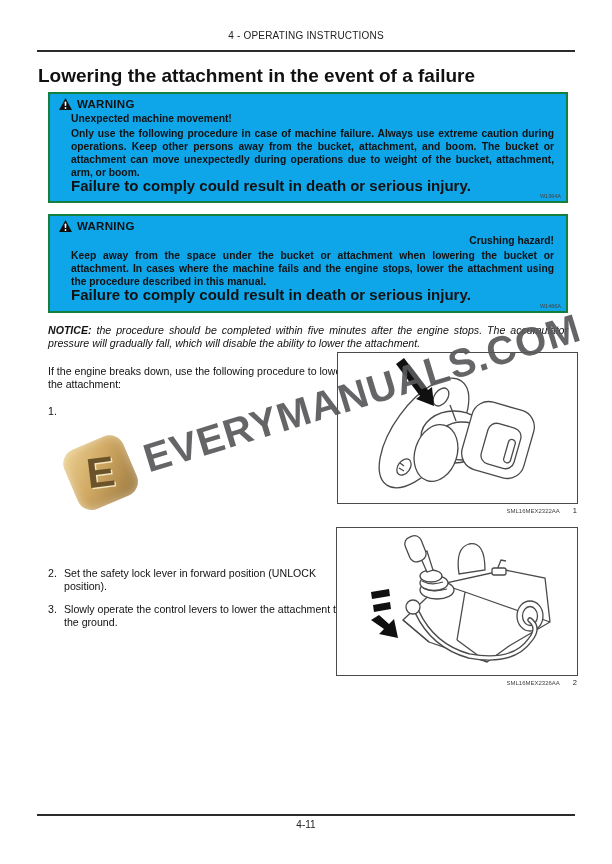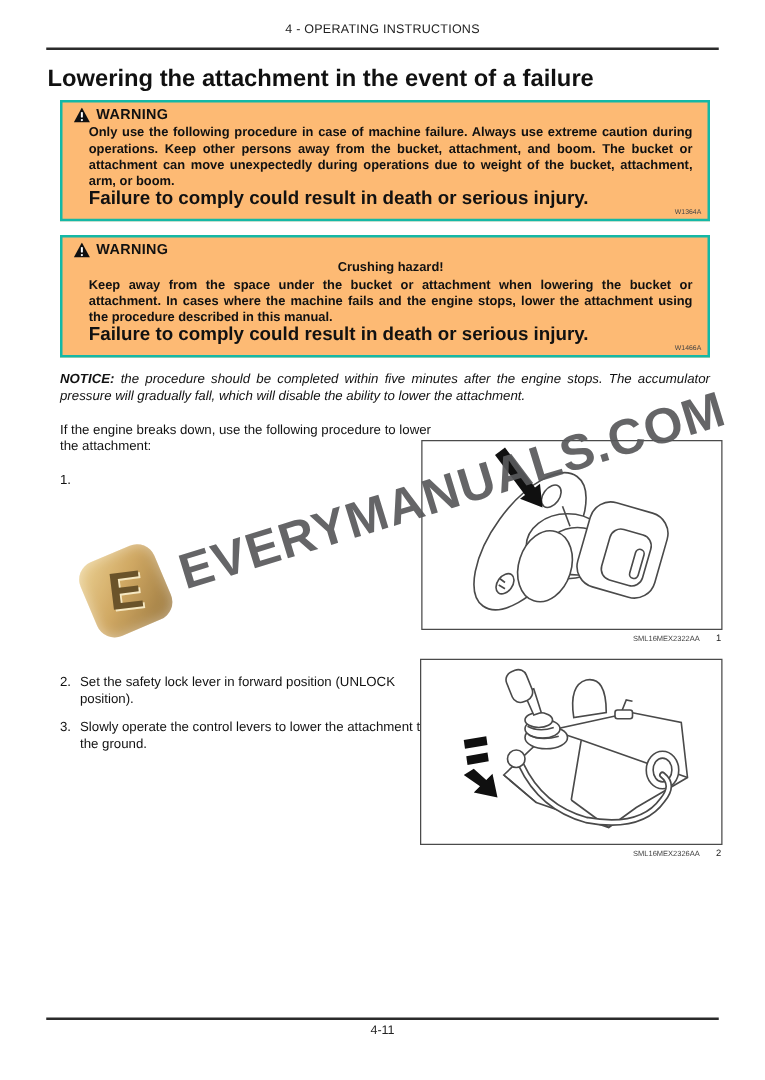--- a/index.html
+++ b/index.html
@@ -1,23 +1,23 @@
 <!DOCTYPE html>
 <html><head>
 <meta charset="utf-8">
 <style>
   html,body{margin:0;padding:0;}
   body{
     width:612px;height:864px;background:#ffffff;position:relative;overflow:hidden;
     font-family:"Liberation Sans", sans-serif;color:#1a1a1a;
   }
-  .page-header{padding-top:18px;text-align:center;font-size:10px;color:#222;letter-spacing:.2px;}
+  .page-header{padding-top:30px;text-align:center;font-size:10px;color:#222;letter-spacing:.2px;}
   .rule{border-top:2px solid #2b2b2b;margin:9px 37px 0 37px;}
   .doc-title{margin:13px 37px 5px 38px;font-size:19px;font-weight:bold;color:#111;}
-  .warn-box{border:2px solid #14b8a6;margin:3px 44px 11px 48px;background:#fdba74;}
+  .warn-box{border:2px solid #15803d;margin:3px 44px 11px 48px;background:#0ea5e9;}
   .warn-head{display:flex;align-items:center;gap:5px;padding:4px 8px 1px 9px;font-weight:bold;font-size:11.5px;letter-spacing:.3px;color:#111;}
   .warn-tri{width:13px;height:12px;display:block;}
   .warn-body{padding:2px 12px 0 21px;font-weight:bold;font-size:10.3px;line-height:12.9px;text-align:justify;color:#111;}
   .warn-fail{padding:0 12px 1px 21px;font-weight:bold;font-size:15px;line-height:12.9px;color:#111;}
   .warn-code{text-align:right;font-size:5.5px;color:#444;padding:0 5px 2px 0;line-height:6px;}
   .notice{margin:11px 44px 4px 48px;font-size:10.6px;font-style:italic;line-height:13.5px;text-align:justify;color:#111;}
   .notice b{font-weight:bold;}
   .intro{margin:14px 0 0 48px;width:300px;font-size:10.6px;line-height:13px;color:#111;}
   .step{display:flex;margin-left:48px;width:296px;font-size:10.6px;line-height:13px;color:#111;}
   .step .num{width:16px;flex:0 0 16px;}
@@ -57,35 +57,36 @@
 
 <div class="warn-box">
   <div class="warn-head">
     <svg class="warn-tri" viewBox="0 0 26 24">
       <path d="M13 0 L26 24 L0 24 Z" fill="#101010"></path>
       <rect x="11.4" y="7" width="3.2" height="9" rx="1.4" fill="#ffffff"></rect>
       <circle cx="13" cy="20" r="1.8" fill="#ffffff"></circle>
     </svg>
     <span>WARNING</span>
   </div>
+  <div class="warn-body" style="text-align:left;">Unexpected machine movement!</div>
   <div class="warn-body">Only use the following procedure in case of machine failure. Always use extreme caution during operations. Keep other persons away from the bucket, attachment, and boom. The bucket or attachment can move unexpectedly during operations due to weight of the bucket, attachment, arm, or boom.</div>
   <div class="warn-fail">Failure to comply could result in death or serious injury.</div>
   <div class="warn-code">W1364A</div>
 </div>
 
 <div class="warn-box">
   <div class="warn-head">
     <svg class="warn-tri" viewBox="0 0 26 24">
       <path d="M13 0 L26 24 L0 24 Z" fill="#101010"></path>
       <rect x="11.4" y="7" width="3.2" height="9" rx="1.4" fill="#ffffff"></rect>
       <circle cx="13" cy="20" r="1.8" fill="#ffffff"></circle>
     </svg>
     <span>WARNING</span>
   </div>
-  <div class="warn-body" style="text-align:center;">Crushing hazard!</div>
+  <div class="warn-body" style="text-align:right;">Crushing hazard!</div>
   <div class="warn-body">Keep away from the space under the bucket or attachment when lowering the bucket or attachment. In cases where the machine fails and the engine stops, lower the attachment using the procedure described in this manual.</div>
   <div class="warn-fail">Failure to comply could result in death or serious injury.</div>
   <div class="warn-code">W1466A</div>
 </div>
 
 <div class="notice"><b>NOTICE:</b><span> the procedure should be completed within five minutes after the engine stops. The accumulator pressure will gradually fall, which will disable the ability to lower the attachment.</span></div>
 
 <div class="intro">If the engine breaks down, use the following procedure to lower the attachment:</div>
 
 <div class="step step1">

